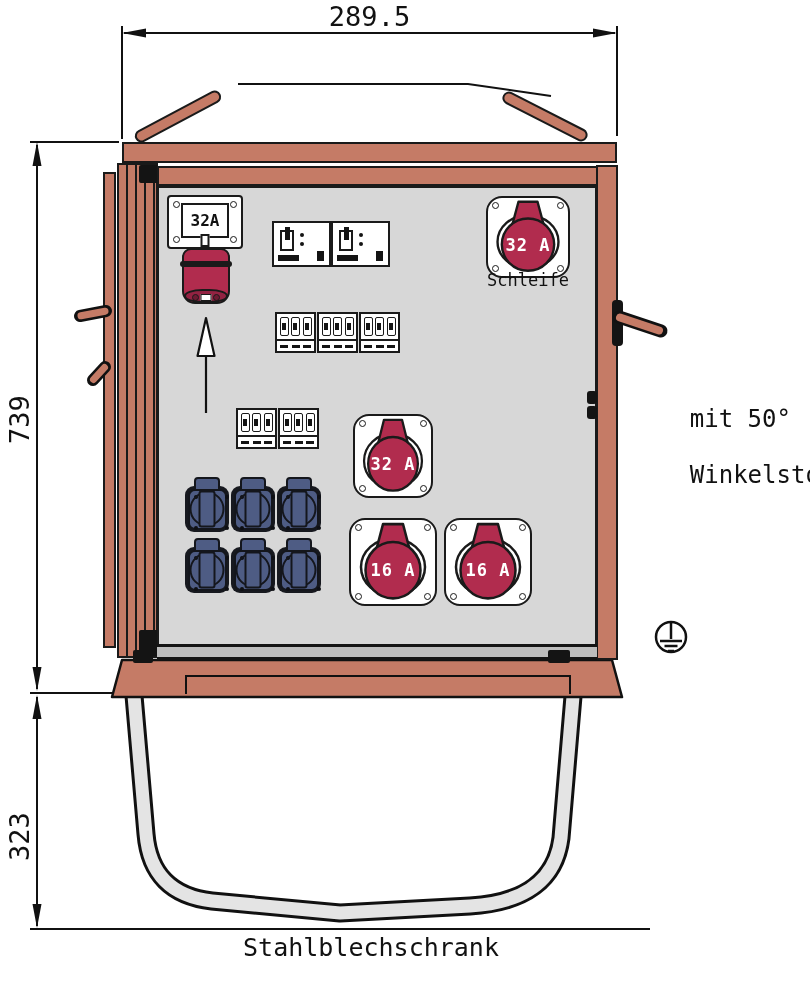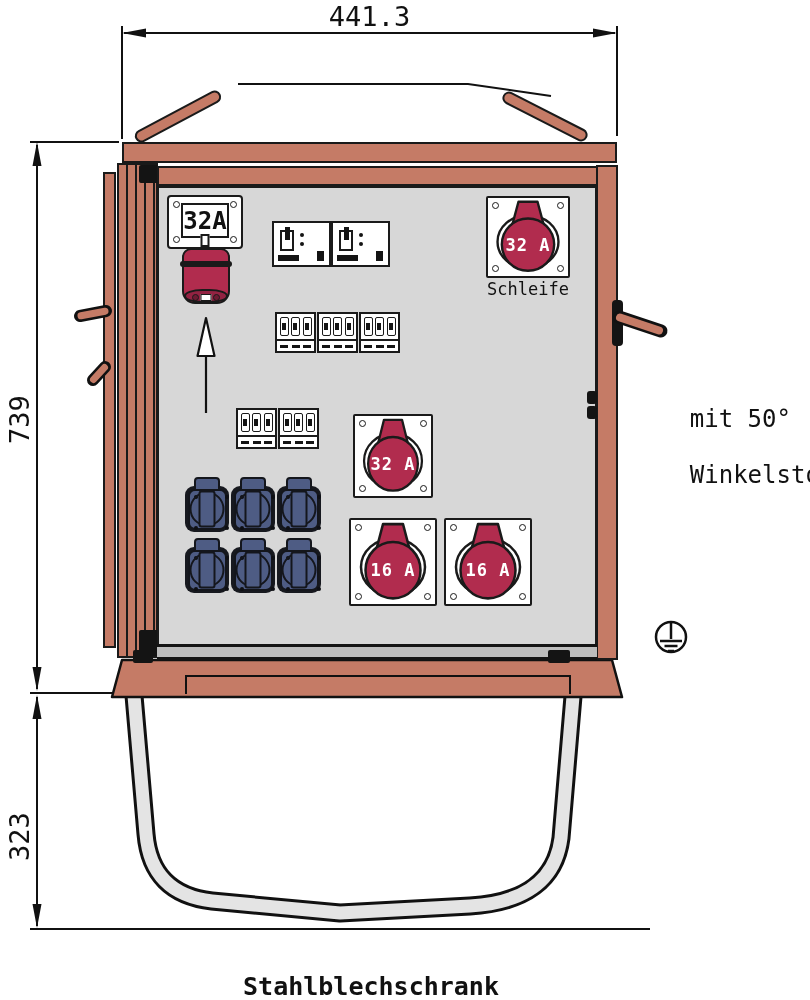--- a/index.html
+++ b/index.html
@@ -19,38 +19,38 @@
   .right-rail{left:596px;top:165px;width:22px;height:495px;}
   .gray-panel{left:157px;top:186px;width:440px;height:460px;background:#D7D7D7;border:2.5px solid #1a1a1a;}
   .bottom-band{left:157px;top:644px;width:440px;height:16px;background:#bdbdbd;
       border-top:3px solid #141414;border-bottom:3px solid #141414;}
   .bracket{background:#141414;border-radius:2px;}
 
   
   .crane{position:absolute;height:13px;background:#C57B66;border:2.5px solid #1a1a1a;border-radius:8px;box-sizing:border-box;}
 
   
-  .cee{position:absolute;background:#fff;border:2.5px solid #1a1a1a;border-radius:2px;box-sizing:border-box;}
+  .cee{position:absolute;background:#fff;border:2.5px solid #1a1a1a;border-radius:16px;box-sizing:border-box;}
   .screw{position:absolute;width:7px;height:7px;border:1.6px solid #1a1a1a;border-radius:50%;background:#fff;box-sizing:border-box;}
   .screw.tl{left:4px;top:4px}.screw.tr{right:4px;top:4px}.screw.bl{left:4px;bottom:4px}.screw.br{right:4px;bottom:4px}
   .cee-face{position:absolute;left:0;top:0;width:100%;height:100%;}
   .cee-rating{position:absolute;left:0;right:0;top:60%;transform:translateY(-50%);
       text-align:center;font-weight:700;font-size:17px;letter-spacing:1px;color:#fff;}
 
   
   .inlet-body{left:182px;top:248px;width:48px;height:56px;background:#B12C4E;border:2.5px solid #1a1a1a;border-radius:9px 9px 13px 13px;}
   .inlet-band{position:absolute;left:-4px;right:-4px;top:11px;height:6px;background:#1a1a1a;border-radius:3px;}
   .inlet-bottom{position:absolute;left:0px;right:0px;bottom:-1px;height:14px;background:#93224200;
       background:#932242;border:2px solid #1a1a1a;border-radius:50%/60%;box-sizing:border-box;}
   .inlet-pin-mid{position:absolute;left:50%;top:3px;transform:translateX(-50%);width:9px;height:5px;background:#fff;border:1px solid #1a1a1a;}
   .inlet-pin-dot{position:absolute;top:3px;width:5px;height:5px;border-radius:50%;background:#6e1a33;border:1px solid #1a1a1a;}
   .inlet-plate{left:167px;top:195px;width:76px;height:54px;background:#fff;border:2.5px solid #1a1a1a;border-radius:4px;}
   .inlet-label-box{position:absolute;left:50%;top:6px;transform:translateX(-50%);width:44px;height:31px;
       border:2.2px solid #1a1a1a;background:#fff;display:flex;align-items:center;justify-content:center;
-      font-weight:700;font-size:24px;}
+      font-weight:700;font-size:16px;}
   .inlet-pin{position:absolute;left:50%;top:37px;transform:translateX(-50%);width:9px;height:13px;border:2px solid #1a1a1a;background:#fff;box-sizing:border-box;}
 
   
   .rcd-row{left:272px;top:221px;display:flex;}
   .rcd{position:relative;width:59px;height:46px;background:#fff;border:2.5px solid #1a1a1a;box-sizing:border-box;}
   .rcd-sw{position:absolute;left:6px;top:7px;width:14px;height:21px;border:2px solid #1a1a1a;background:#fff;box-sizing:border-box;}
   .rcd-sw::before{content:"";position:absolute;left:2.5px;top:-5px;width:5px;height:13px;background:#141414;}
   .rcd-bar{position:absolute;left:4px;bottom:4px;width:21px;height:6px;background:#141414;}
   .rcd-dots{position:absolute;left:26px;top:10px;width:4px;height:4px;border-radius:50%;background:#141414;box-shadow:0 9px 0 #141414;}
   .rcd-sq{position:absolute;right:5px;bottom:4px;width:7px;height:10px;background:#141414;}
@@ -249,21 +249,21 @@
     <span class="screw tr"></span>
     <span class="screw bl"></span>
     <span class="screw br"></span>
     <svg class="cee-face" viewBox="0 0 84 82" preserveAspectRatio="none">
       <ellipse cx="42" cy="46" rx="32" ry="28" fill="#fff" stroke="#1a1a1a" stroke-width="2.5"></ellipse>
       <path d="M32,4 L52,4 L59,30 L25,30 Z" fill="#B12C4E" stroke="#1a1a1a" stroke-width="2.5" stroke-linejoin="round"></path>
       <circle cx="42" cy="49" r="27.5" fill="#B12C4E" stroke="#1a1a1a" stroke-width="2.5"></circle>
     </svg>
     <span class="cee-rating">32 A</span>
   </div>
-  <div class="abs" style="left:480px;top:279px;width:96px;text-align:center;font-size:17px;">Schleife</div>
+  <div class="abs" style="left:480px;top:270px;width:96px;text-align:center;font-size:17px;">Schleife</div>
 
   <div class="cee" style="left:353px;top:414px;width:80px;height:84px;">
     <span class="screw tl"></span>
     <span class="screw tr"></span>
     <span class="screw bl"></span>
     <span class="screw br"></span>
     <svg class="cee-face" viewBox="0 0 84 82" preserveAspectRatio="none">
       <ellipse cx="42" cy="46" rx="32" ry="28" fill="#fff" stroke="#1a1a1a" stroke-width="2.5"></ellipse>
       <path d="M32,4 L52,4 L59,30 L25,30 Z" fill="#B12C4E" stroke="#1a1a1a" stroke-width="2.5" stroke-linejoin="round"></path>
       <circle cx="42" cy="49" r="27.5" fill="#B12C4E" stroke="#1a1a1a" stroke-width="2.5"></circle>
@@ -338,27 +338,27 @@
     </div>
   <div class="schuko" style="left:277px;top:547px;">
       <span class="tab"></span>
       <span class="face">
         <span class="scrws"></span>
         <span class="ring"></span>
         <span class="cover"></span>
       </span>
     </div>
 
-  <div class="dim-text" style="left:122px;top:1px;width:495px;text-align:center;">441.3</div>
+  <div class="dim-text" style="left:122px;top:1px;width:495px;text-align:center;">289.5</div>
   <div class="dim-text vtext abs" style="left:0px;top:375px;width:38px;height:90px;">739</div>
   <div class="dim-text vtext abs" style="left:0px;top:792px;width:38px;height:90px;">323</div>
   <div class="note" style="left:632px;top:349px;"><br>
     <span>mit 50°</span><br>
     <span>Winkelstopp</span></div>
-  <div class="abs" style="left:161px;top:972px;width:420px;text-align:center;font-size:25px;font-weight:bold;">Stahlblechschrank</div>
+  <div class="abs" style="left:161px;top:933px;width:420px;text-align:center;font-size:25px;">Stahlblechschrank</div>
 
   <svg width="810" height="1000" viewBox="0 0 810 1000" style="pointer-events:none;">
     <g>
       <line x1="206" y1="413" x2="206" y2="356" stroke="#111" stroke-width="2.2"></line>
       <polygon points="206,318 197.5,356 214.5,356" fill="#fff" stroke="#111" stroke-width="2.2" stroke-linejoin="round"></polygon>
     </g>
     <g>
       <rect x="612" y="300" width="11" height="46" rx="4" fill="#141414"></rect>
       <line x1="619" y1="317" x2="661" y2="331" stroke="#111" stroke-width="13" stroke-linecap="round"></line>
       <line x1="620" y1="317.5" x2="659" y2="330.5" stroke="#C57B66" stroke-width="8" stroke-linecap="round"></line>

